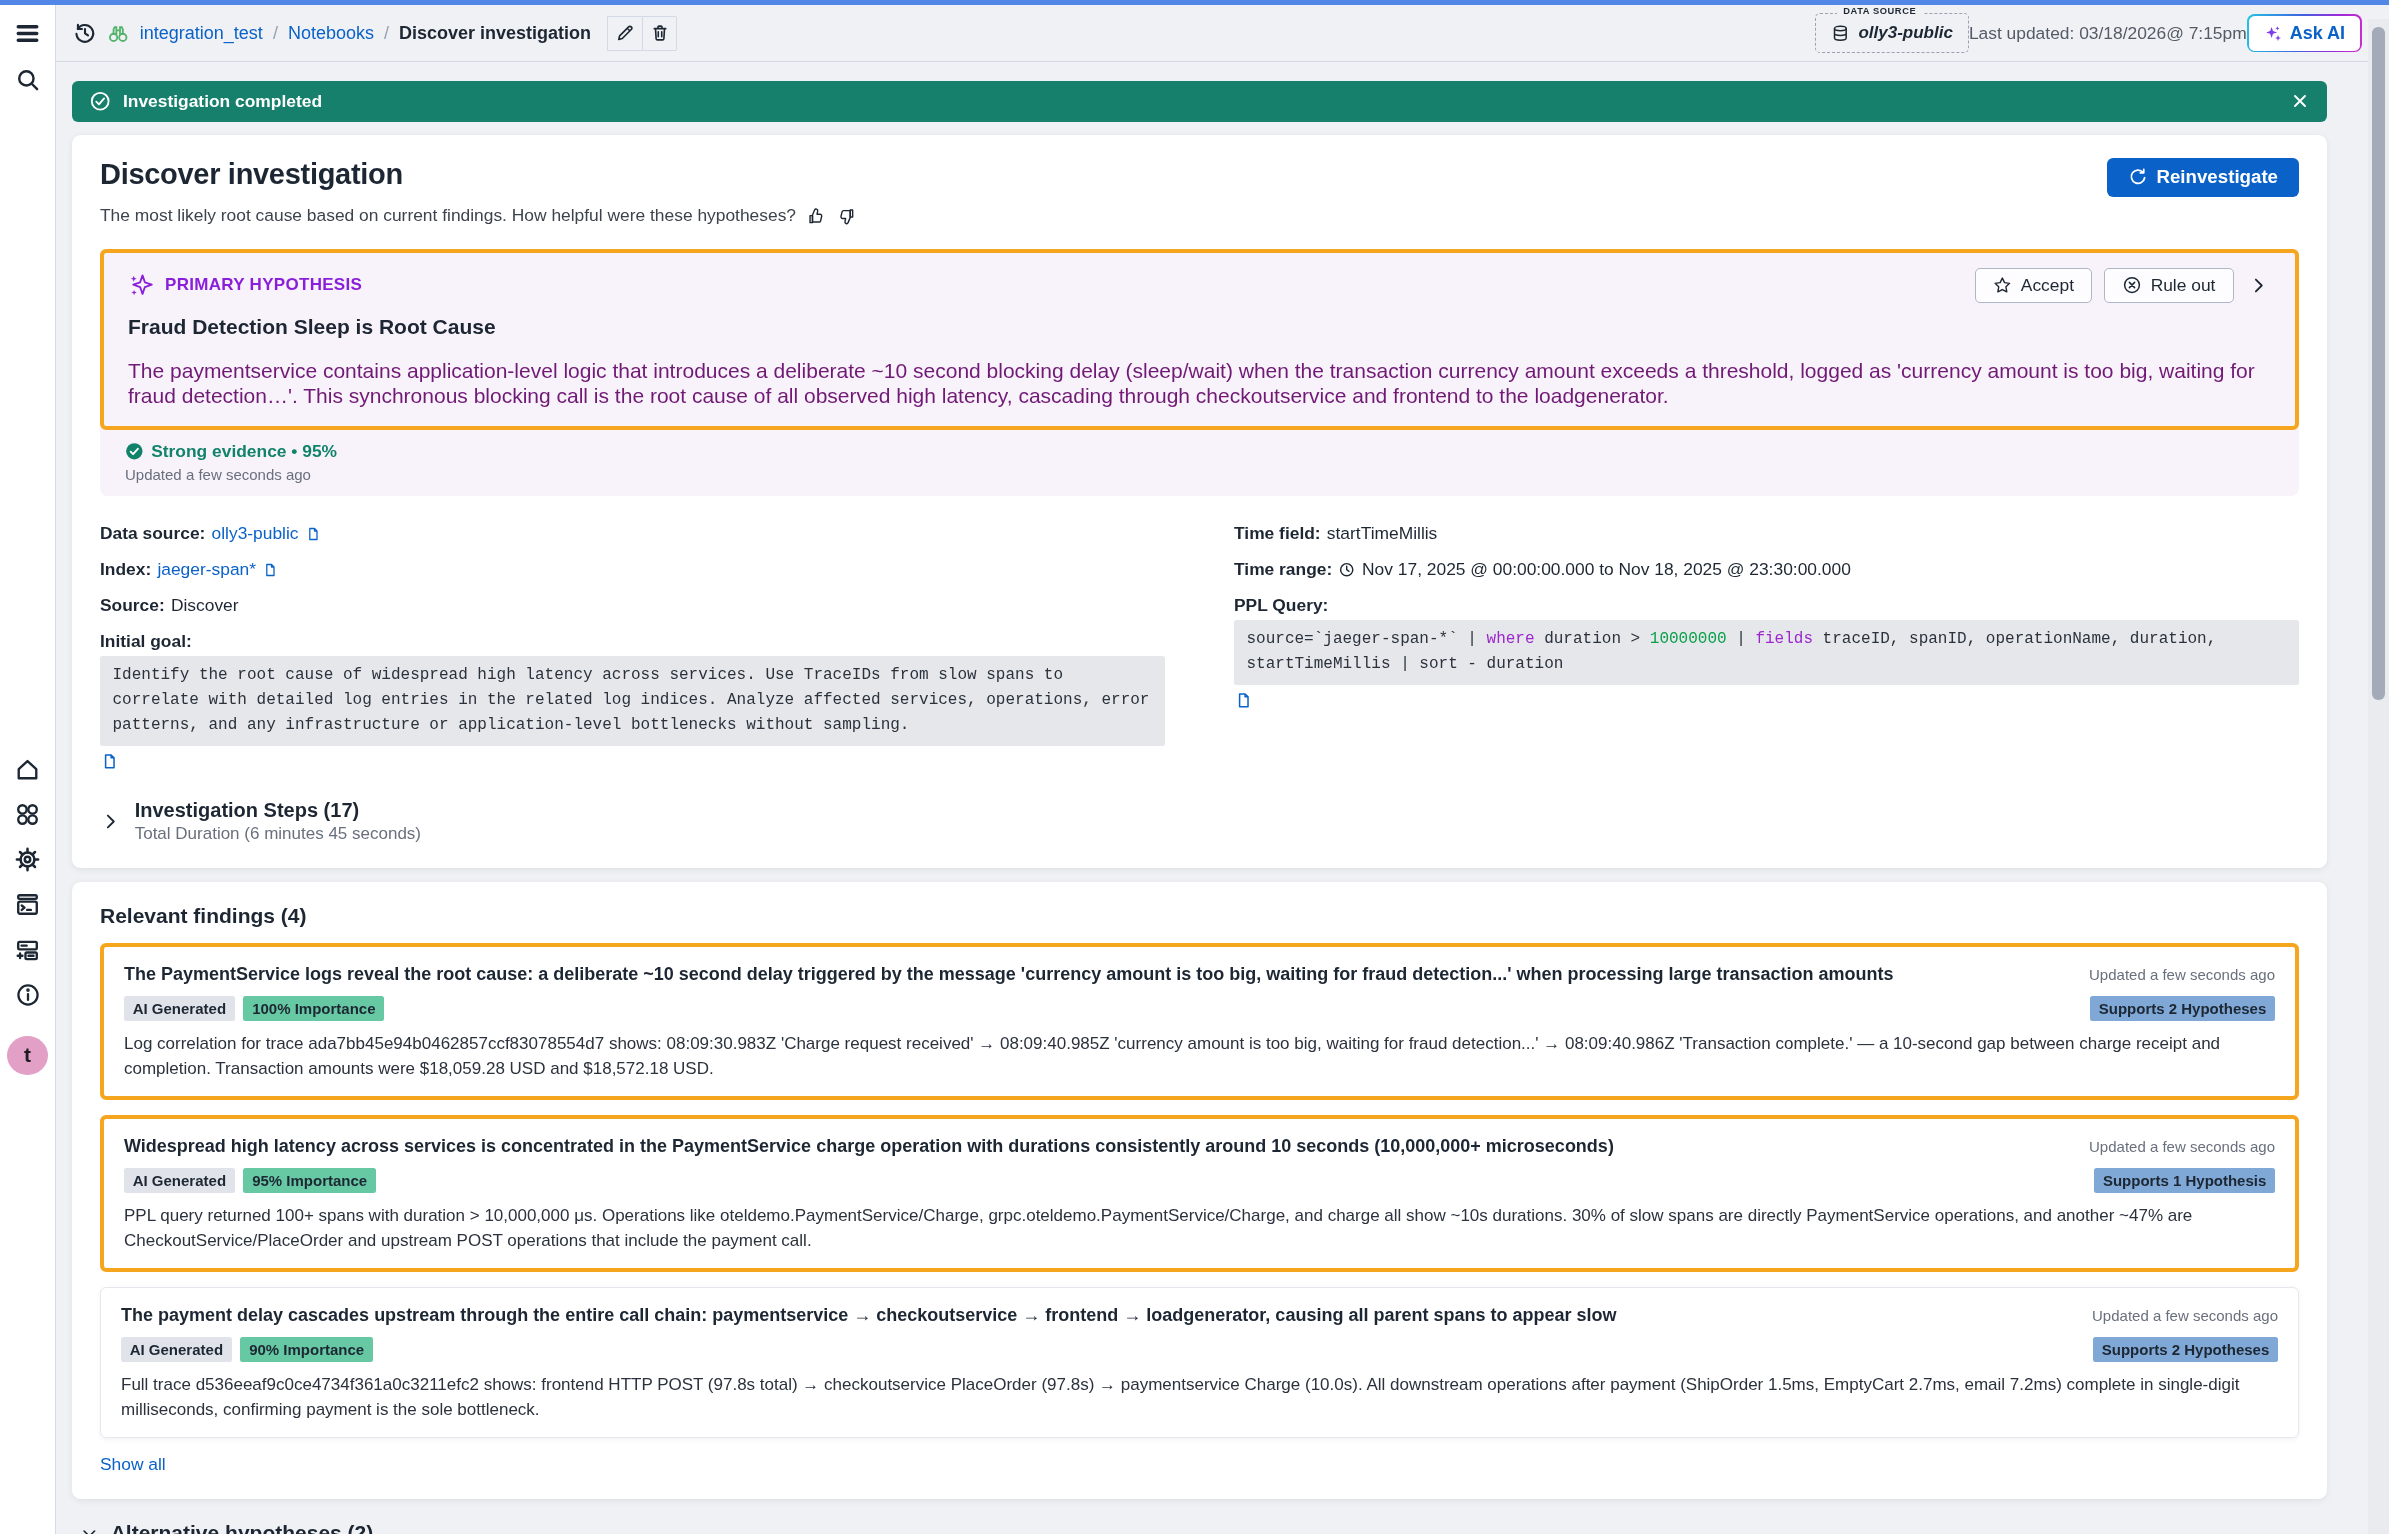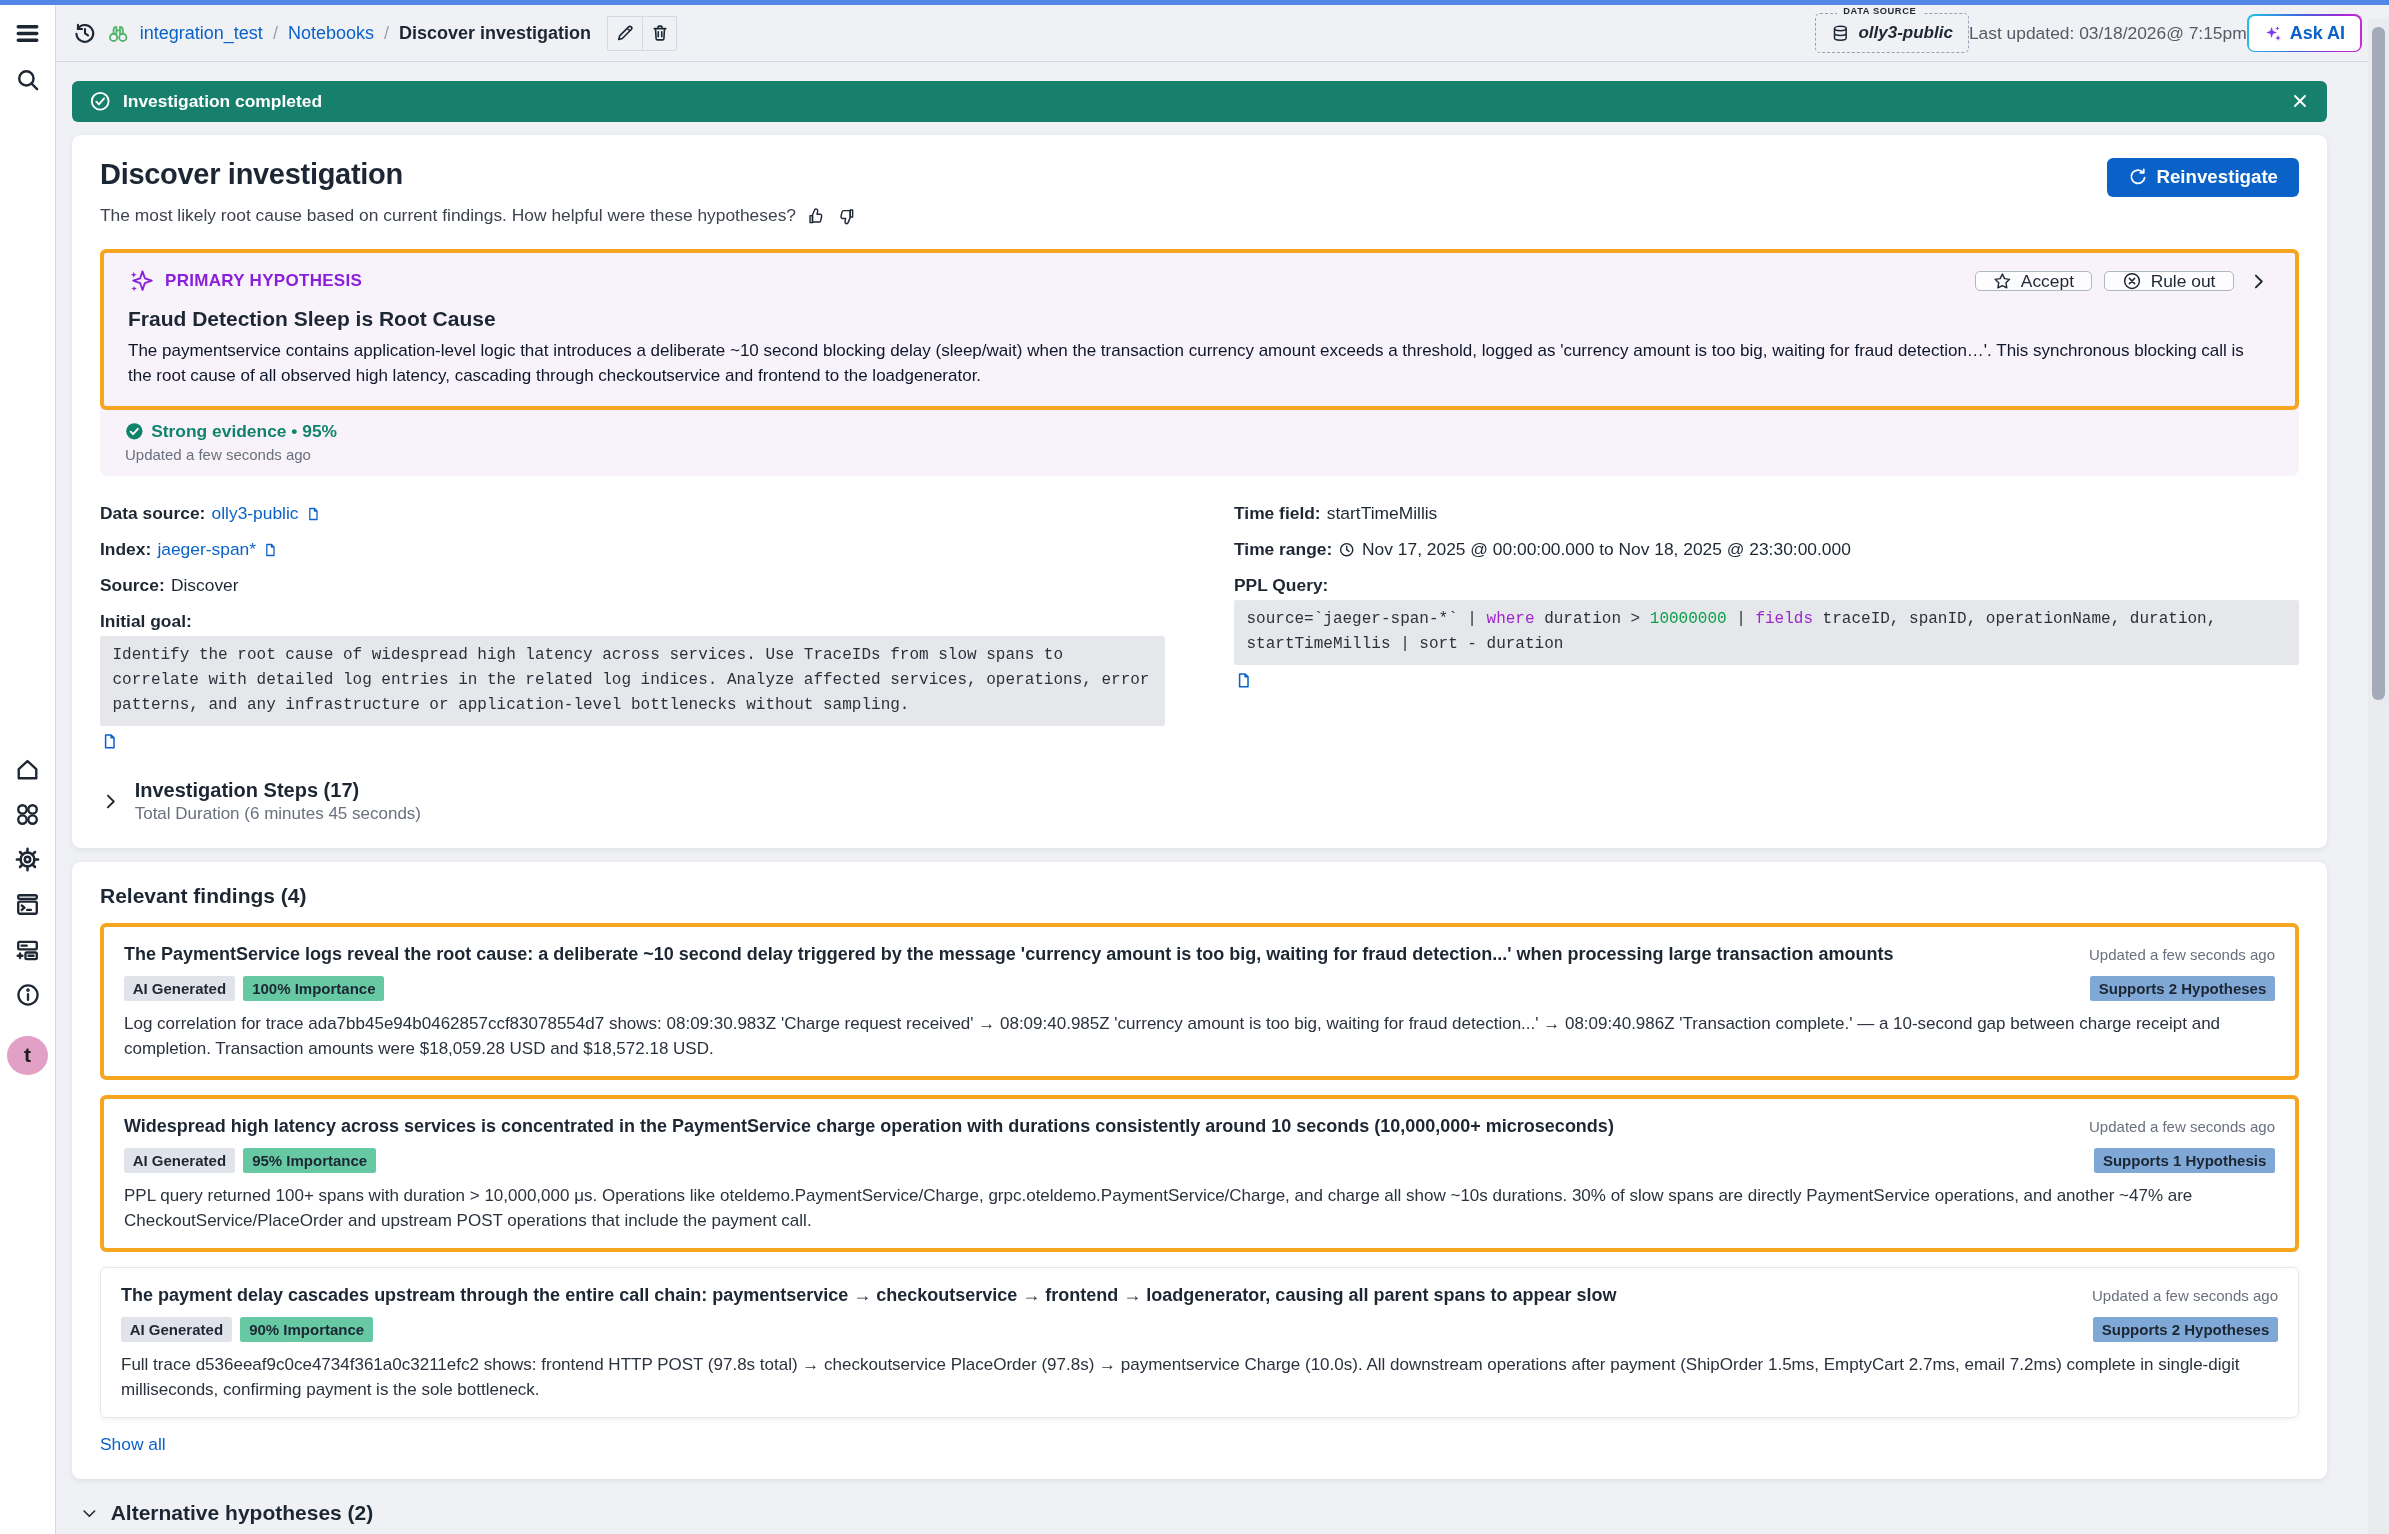--- a/index.html
+++ b/index.html
@@ -92,27 +92,27 @@
   .thumb-btn { background:none; border:none; cursor:pointer; color:var(--text-dark); padding:0; }
 
   
   .hypothesis { margin-top:22.4px; background:var(--lavender); border-radius:7.5px; }
   .hypo-box { border:4.4px solid var(--accent-orange); border-radius:6.2px; padding:15px 24px 17.4px; }
   .hypo-top { display:flex; align-items:center; }
   .eyebrow { display:flex; align-items:center; gap:10px; color:var(--hypo-purple); }
   .eyebrow-text { font-size:17px; font-weight:bold; letter-spacing:0.3px; }
   .hypo-actions { margin-left:auto; display:flex; align-items:center; gap:11.2px; }
   .ghost-btn {
-    display:flex; align-items:center; gap:8.7px; height:20px; padding:0 17.4px;
+    display:flex; align-items:center; gap:8.7px; height:35px; padding:0 17.4px;
     background:rgba(255,255,255,.75); border:1.2px solid #aeb7c4; border-radius:5px;
     font-size:17.4px; color:var(--text-dark); cursor:pointer; font-family:inherit;
   }
   .hypo-next { background:none; border:none; color:var(--text-dark); cursor:pointer; padding:0 2.5px; }
   .hypo-title { margin-top:12.5px; font-size:21px; font-weight:bold; color:var(--text-dark); }
-  .hypo-body { margin-top:7px; font-size:17px; line-height:25px; color:#0f172a; }
+  .hypo-body { margin-top:19px; font-size:21px; line-height:25px; color:#701a75; }
   .evidence-area { padding:11.2px 25px 13.7px; }
   .evidence-row { display:flex; align-items:center; gap:7.5px; color:var(--evidence-green); font-size:17.4px; font-weight:bold; }
   .updated-sub { margin-top:3.7px; font-size:15px; color:var(--text-gray); }
 
   
   .details { margin-top:27px; display:grid; grid-template-columns:1fr 1fr; column-gap:69px; }
   .meta-row { font-size:17.4px; margin-bottom:15px; display:flex; align-items:center; gap:6.2px; color:var(--text-dark); }
   .meta-row b { font-weight:bold; }
   .meta-link { color:var(--link-blue); cursor:pointer; }
   .copy-btn { background:none; border:none; cursor:pointer; color:var(--link-blue); padding:0; }

